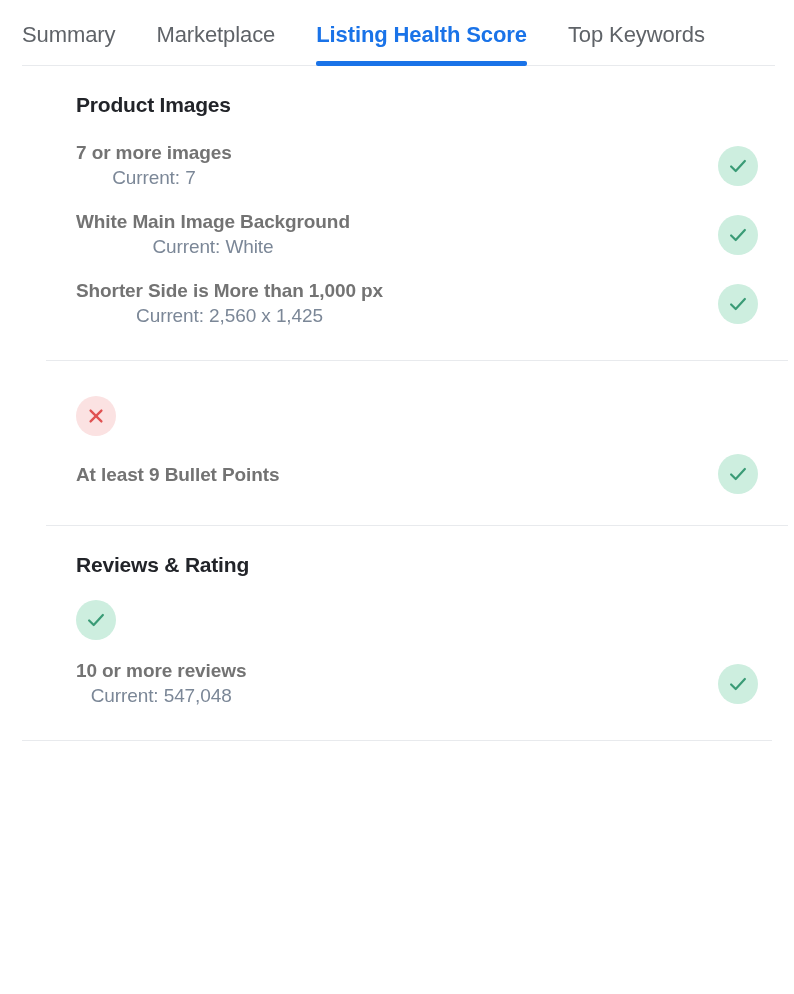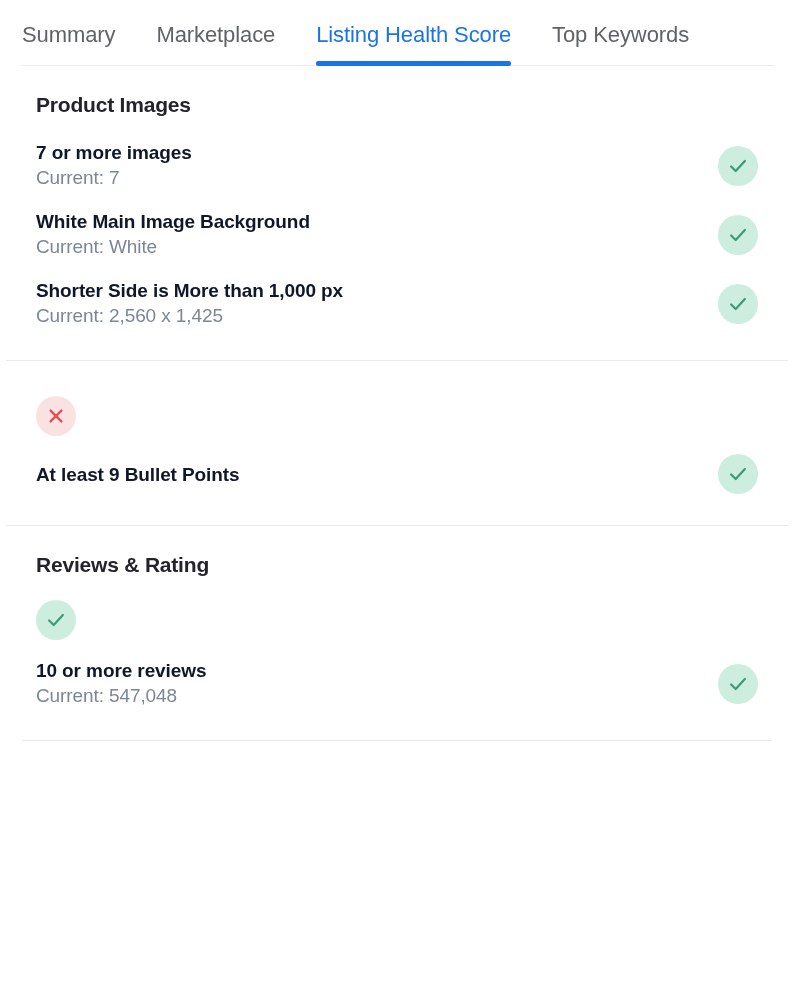--- a/index.html
+++ b/index.html
@@ -52,21 +52,21 @@
     cursor: pointer;
     background: none;
     border: none;
     font-family: "Liberation Sans", sans-serif;
   }
 
   .tab:last-child { margin-right: 0; }
 
   .tab.active {
     color: #1a73e8;
-    font-weight: 400;
+    font-weight: 700;
   }
 
   .tab.active::after {
     content: "";
     position: absolute;
     left: 0;
     right: 0;
     bottom: 0;
     height: 5px;
     background: #1a73e8;
@@ -75,20 +75,21 @@
   }
 
   
   .content {
     padding: 0;
   }
 
   .section {
     padding: 0 6px;
     position: relative;
+    margin-left: 40px;
   }
 
   .section + .section .section-inner {
     border-top: 1px solid #e8eaed;
   }
 
   .section-inner {
     padding: 26px 0 22px 0;
   }
 
@@ -109,32 +110,33 @@
     margin: 0 0 0 30px;
     min-height: 56px;
   }
 
   .row-text { min-width: 0; }
 
   .row-title {
     font-size: 19px;
     line-height: 25px;
     font-weight: 700;
-    color: #0f172a;
+    color: #737373;
     letter-spacing: -0.1px;
     white-space: nowrap;
   }
 
   .row-sub {
     font-size: 19px;
     line-height: 26px;
     font-weight: 400;
     color: #7b8797;
     letter-spacing: -0.1px;
     white-space: nowrap;
+    text-align: center;
   }
 
   
   .badge {
     flex: 0 0 auto;
     width: 40px;
     height: 40px;
     border-radius: 50%;
     display: flex;
     align-items: center;

